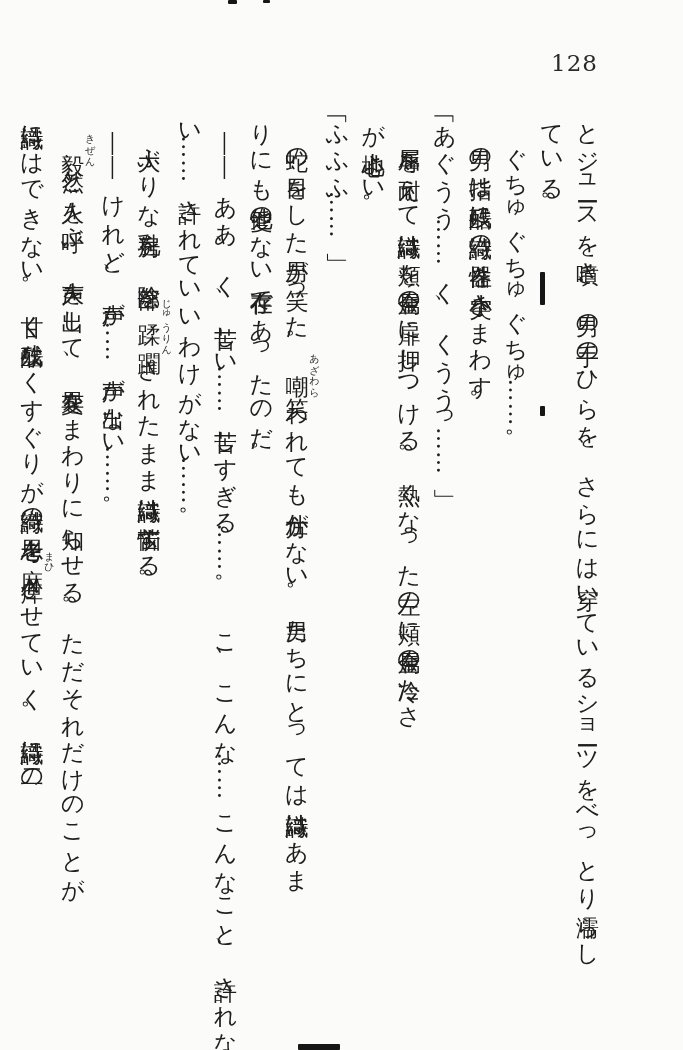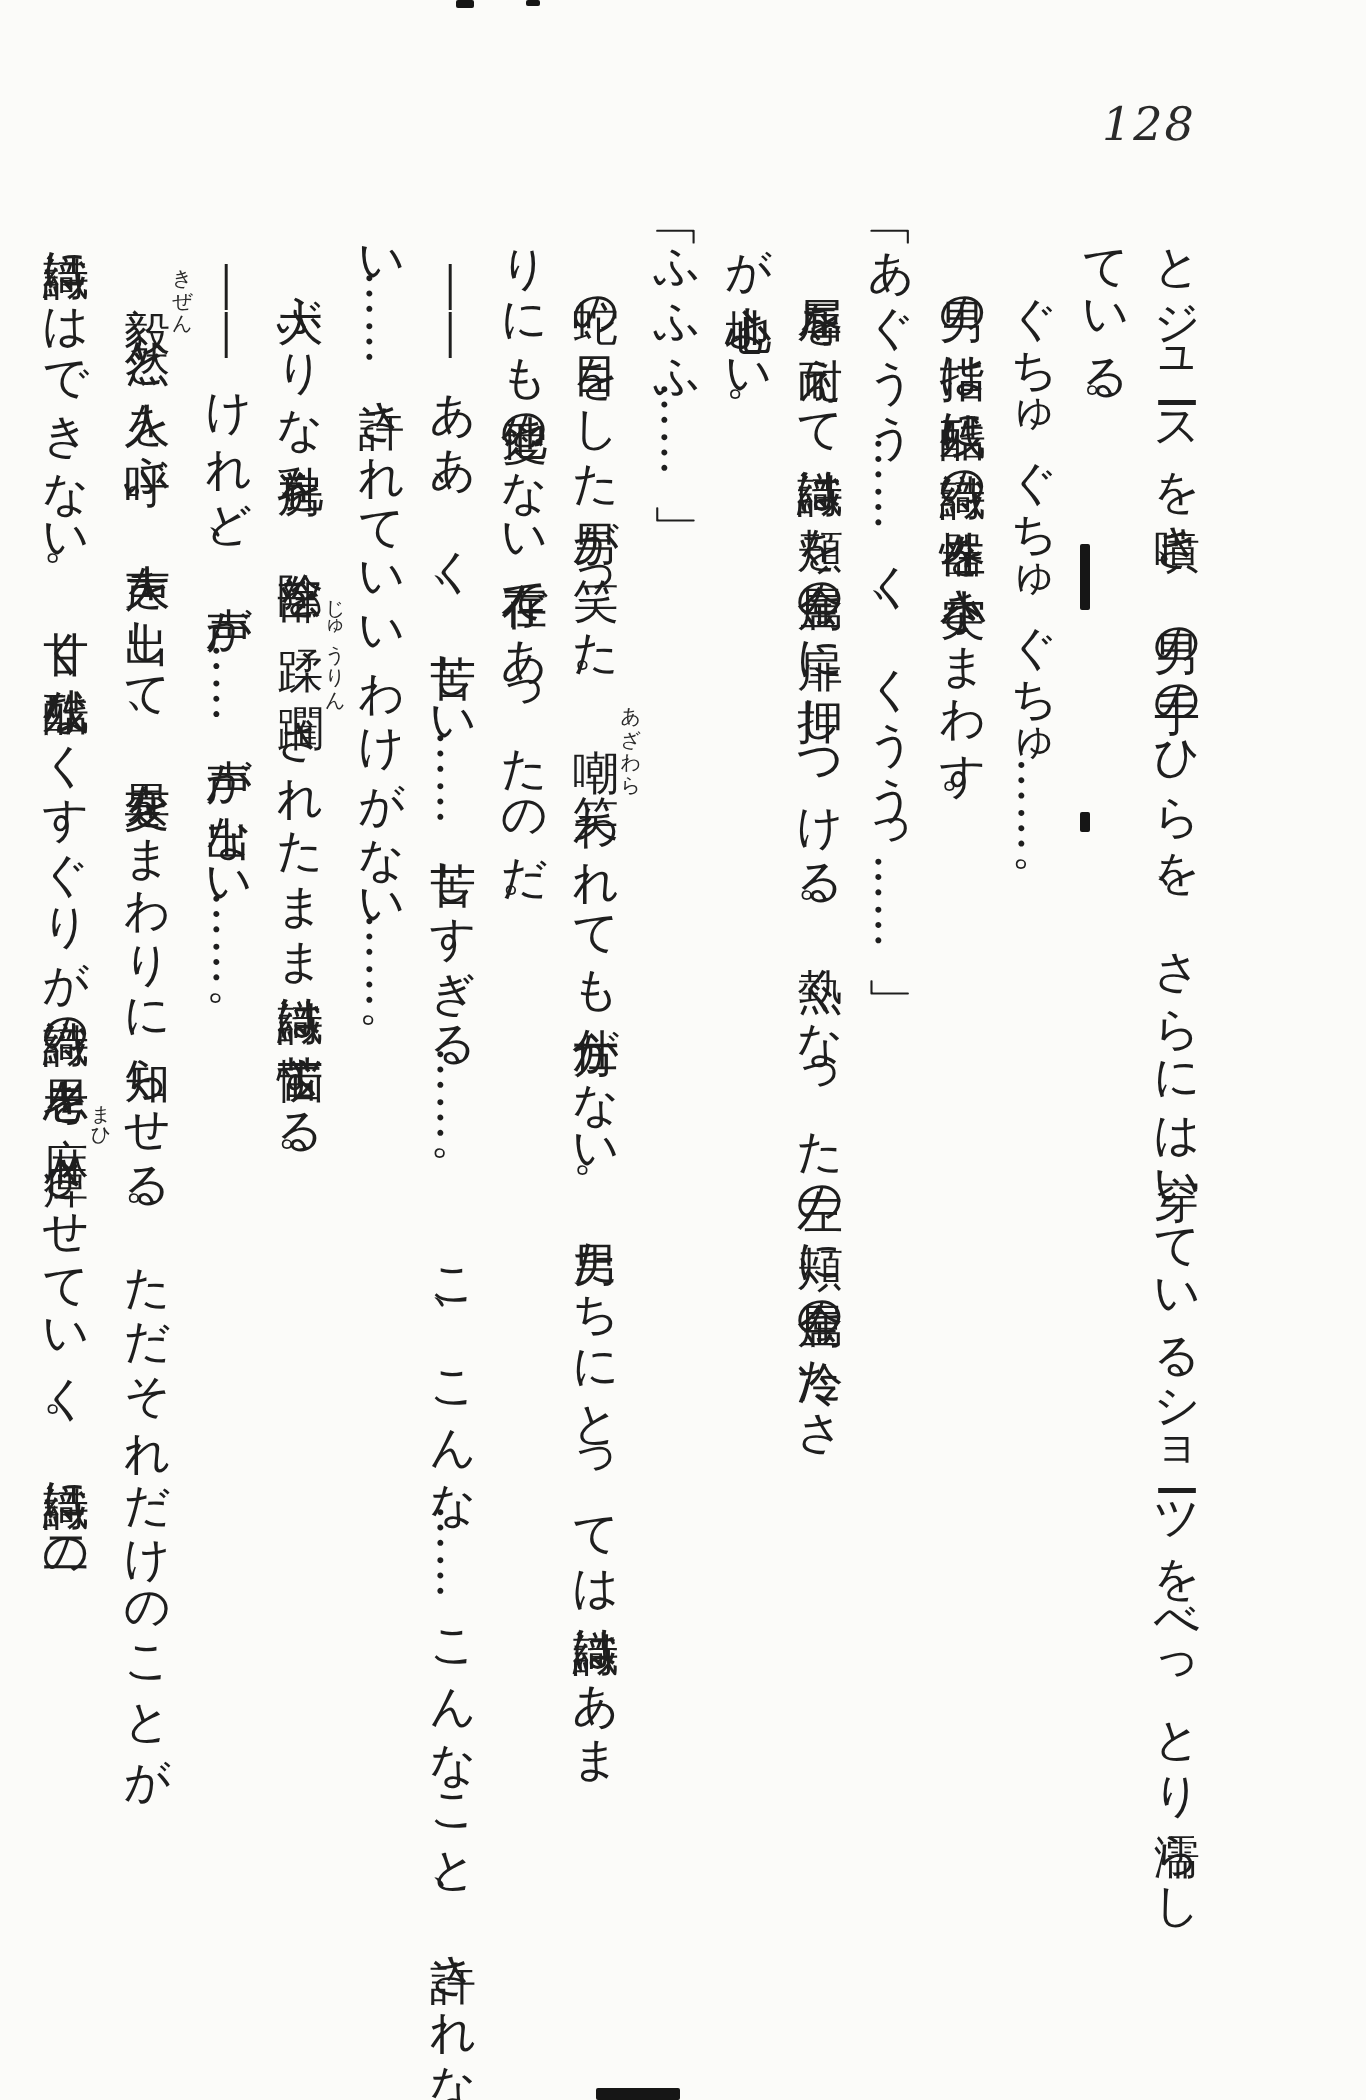--- a/index.html
+++ b/index.html
@@ -13,21 +13,20 @@
     height: 1050px;
     background: #fbfbf9;
     overflow: hidden;
     font-family: "DejaVu Serif", "Liberation Serif", serif;
   }
   .page-number {
     position: absolute;
     top: 50px;
     left: 551px;
     font-size: 23px;
-    font-style: italic;
     color: #2a2a2a;
     letter-spacing: 1px;
   }
   .text-block {
     position: absolute;
     top: 108px;
     right: 78px;
     height: 940px;
     writing-mode: vertical-rl;
     text-orientation: mixed;

